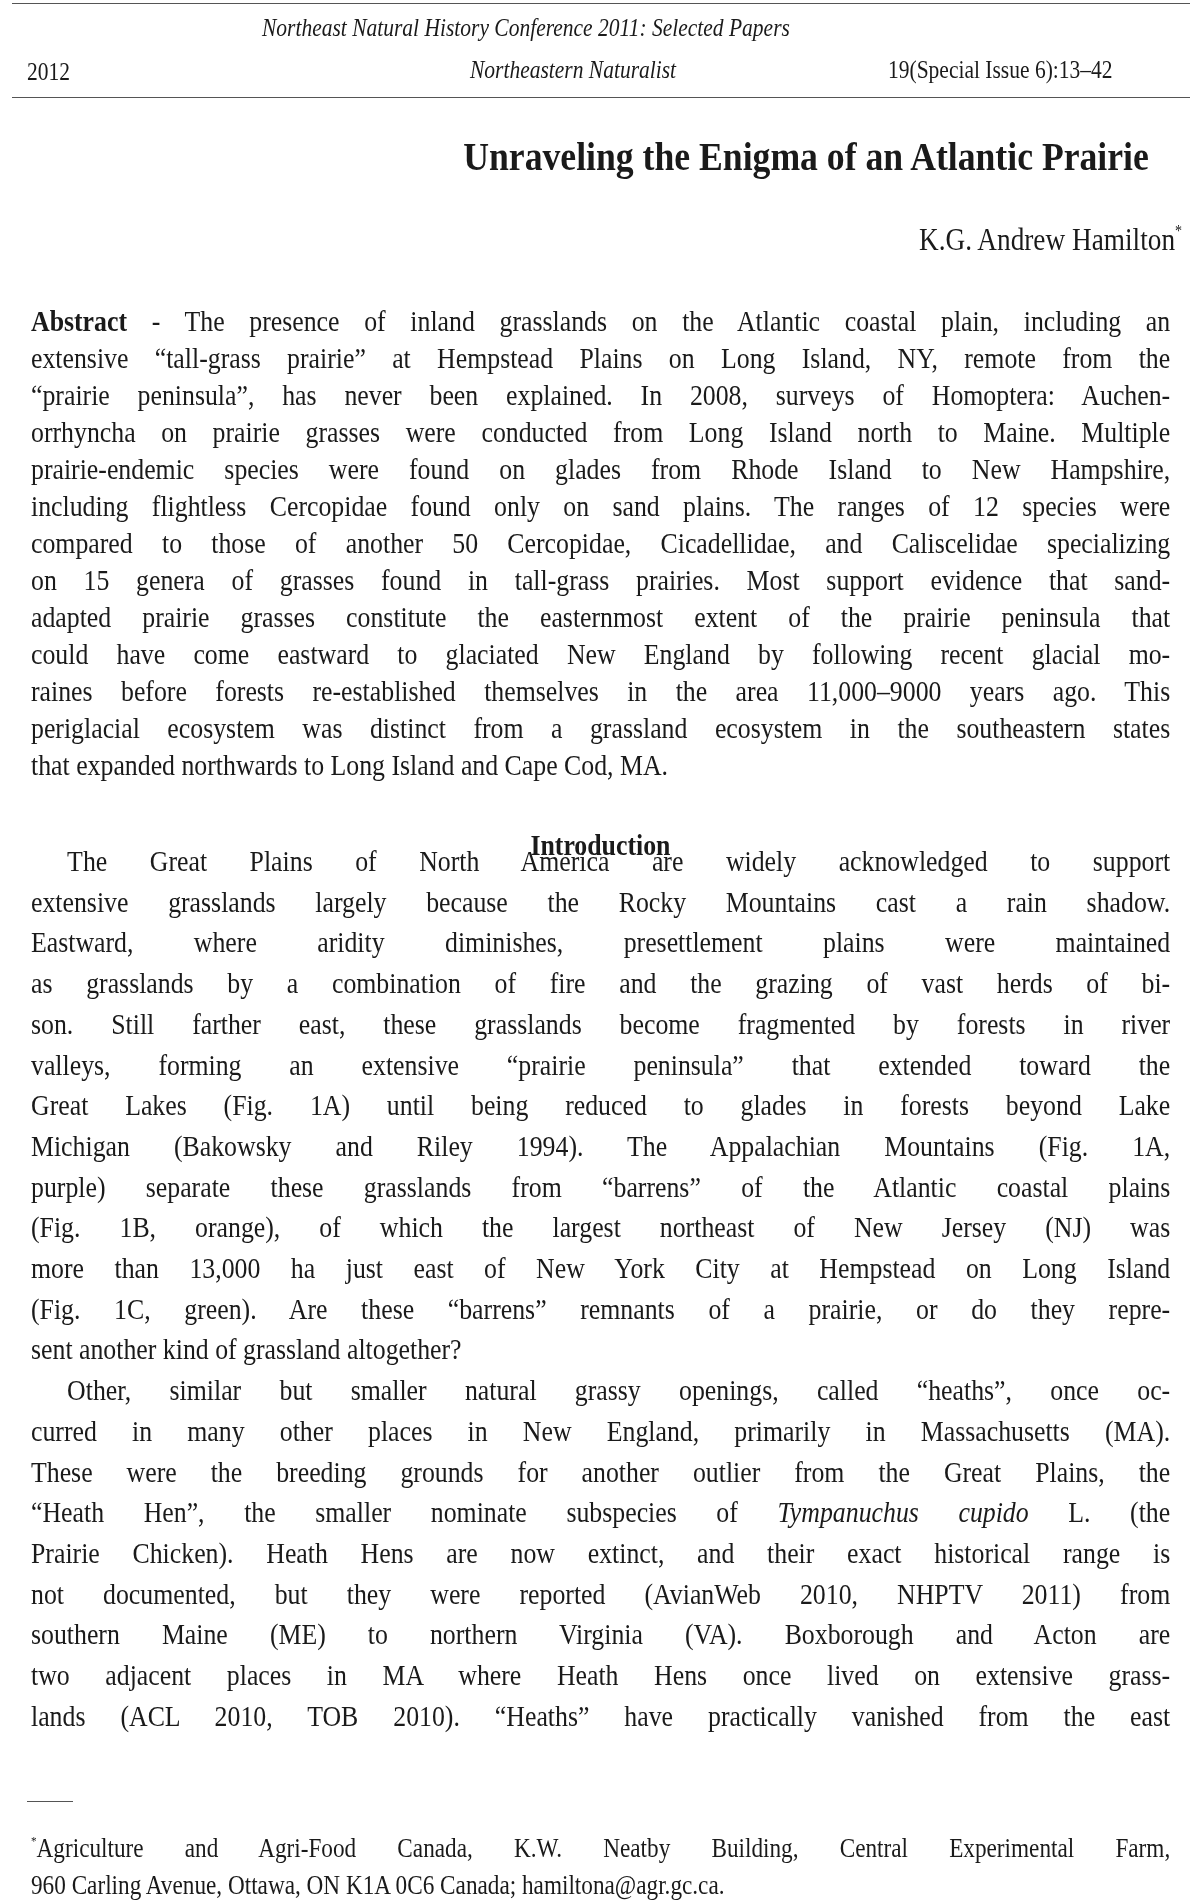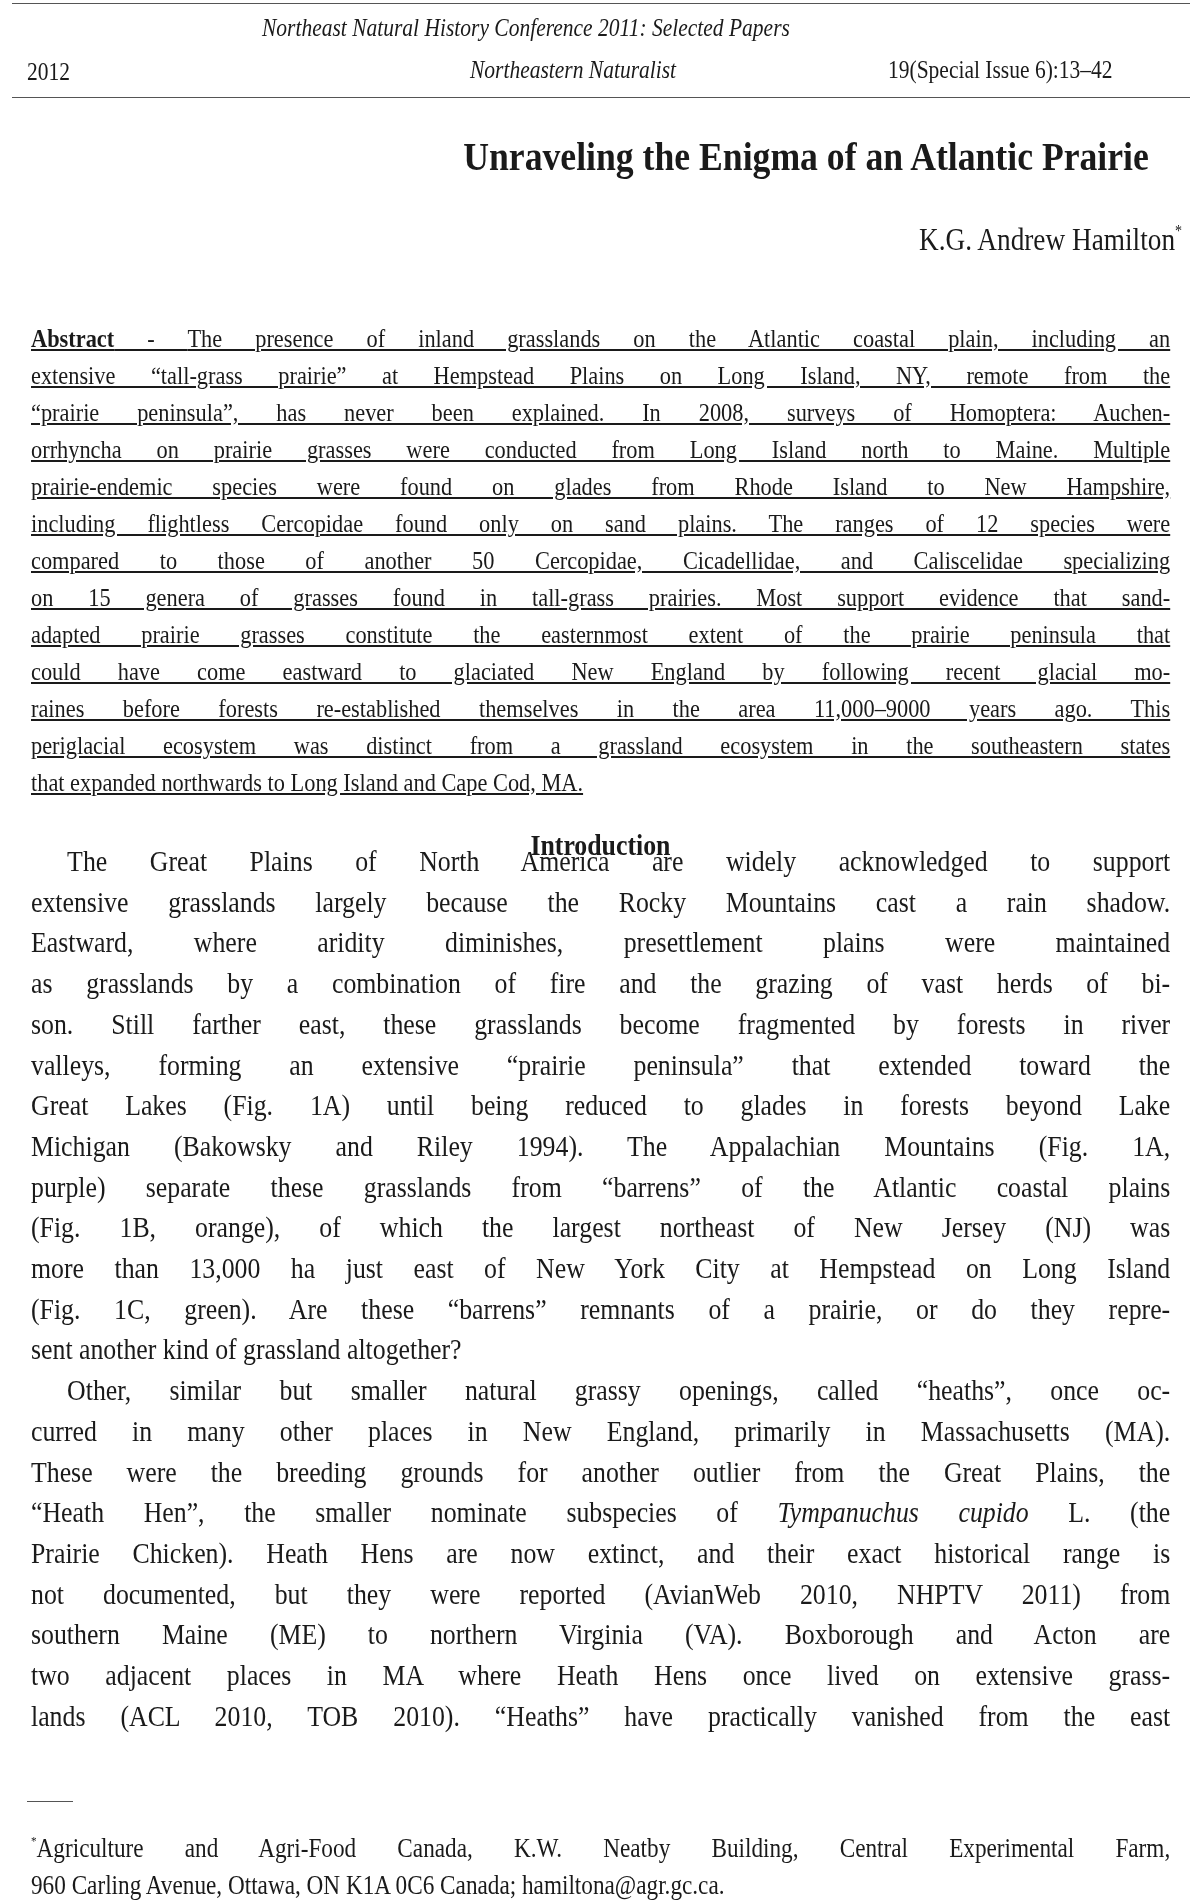--- a/index.html
+++ b/index.html
@@ -17,21 +17,21 @@
   #hdr-issue { left: 888px; top: 56px; font-style: normal; }
   #title { position: absolute; left: 0; width: 1200px; top: 132px; text-align: right;
     font-weight: bold; font-size: 41px; letter-spacing: 0px; }
   #title span { display: inline-block; transform: scaleX(0.87); }
   #author { position: absolute; left: 0; width: 1200px; top: 222px; text-align: right; font-size: 31px; }
   #author span.inner { display: inline-block; transform: scaleX(0.88); }
   #author sup { font-size: 16px; vertical-align: 14px; }
   .block { position: absolute; left: 31px; width: 1139px; }
   .line { display: block; white-space: nowrap; text-align: justify; text-align-last: justify; }
   .line.last { text-align-last: left; }
-  #abstract { top: 320px; font-size: 26px; line-height: 37px; text-decoration: underline; }
+  #abstract { top: 302px; font-size: 30px; line-height: 37px; }
   #abstract .line { transform: scaleX(0.86); transform-origin: left; width: 116.3%; }
   #intro-heading { position: absolute; left: 0; width: 1200px; top: 828px; text-align: center; font-weight: bold; font-size: 30px; }
   #intro-heading span { display: inline-block; transform: scaleX(0.86); }
   #intro { top: 841px; font-size: 30px; line-height: 40.7px; }
   #intro .line { transform: scaleX(0.86); transform-origin: left; width: 116.3%; }
   .indent { padding-left: 42px; box-sizing: border-box; }
   #fn-rule { position: absolute; left: 27px; top: 1801px; width: 46px; border-top: 1.5px solid #555; }
   #footnote { top: 1822px; font-size: 27px; line-height: 37px; }
   #footnote .line { transform: scaleX(0.86); transform-origin: left; width: 116.3%; }
   #footnote sup { font-size: 13px; vertical-align: 12px; }

